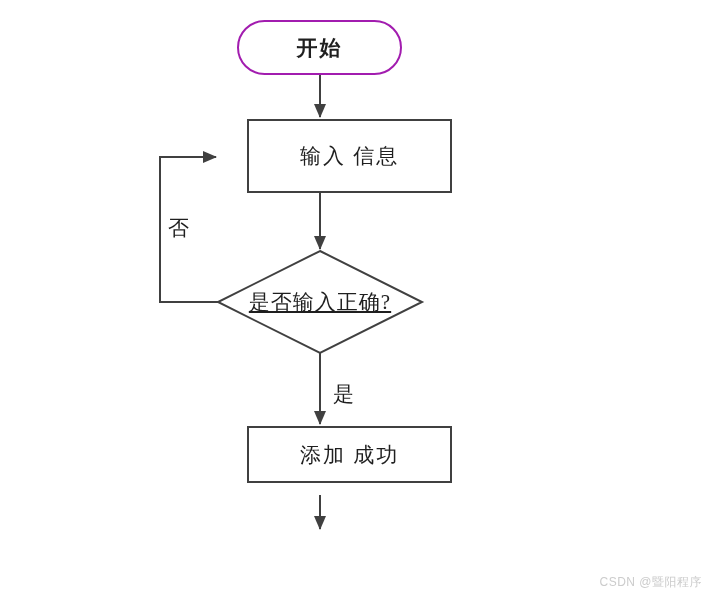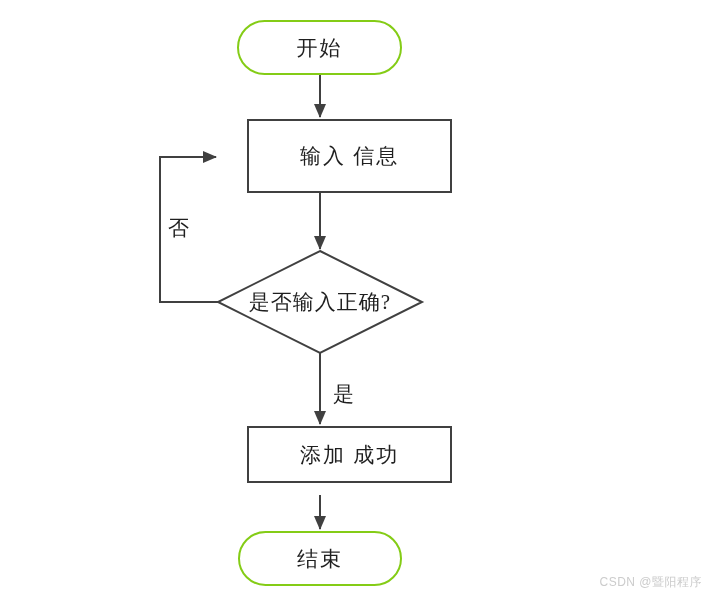--- a/index.html
+++ b/index.html
@@ -28,37 +28,39 @@
     box-sizing: border-box;
     display: flex;
     align-items: center;
     justify-content: center;
     background: #ffffff;
     font-size: 21px;
     letter-spacing: 2px;
     white-space: pre;
   }
   .terminator {
-    border: 2px solid #84cc16;
+    border: 2px solid #a21caf;
     border-radius: 28px;
+    font-weight: bold;
   }
   .process {
     border: 2px solid #404040;
     margin-left: 29px;
   }
   .decision-label {
     position: absolute;
     box-sizing: border-box;
     display: flex;
     align-items: center;
     justify-content: center;
     background: transparent;
     font-size: 21px;
     letter-spacing: 1px;
     white-space: pre;
+    text-decoration: underline;
   }
   .edge-label {
     position: absolute;
     font-size: 21px;
     background: #ffffff;
     padding: 0 2px;
     white-space: pre;
   }
   #watermark {
     position: absolute;
@@ -115,23 +117,20 @@
   </div>
 
   <div id="decision-text" class="decision-label">
     <span>是否输入正确?</span>
   </div>
 
   <div id="node-success" class="node process">
     <span>添加 成功</span>
   </div>
 
-  <div id="node-end" class="node terminator">
-    <span>结束</span>
-  </div>
 
   <div id="label-no" class="edge-label">否</div>
 
   <div id="label-yes" class="edge-label">是</div>
 
   <div id="watermark">CSDN @暨阳程序</div>
 
 </div>
 
 </body></html>

